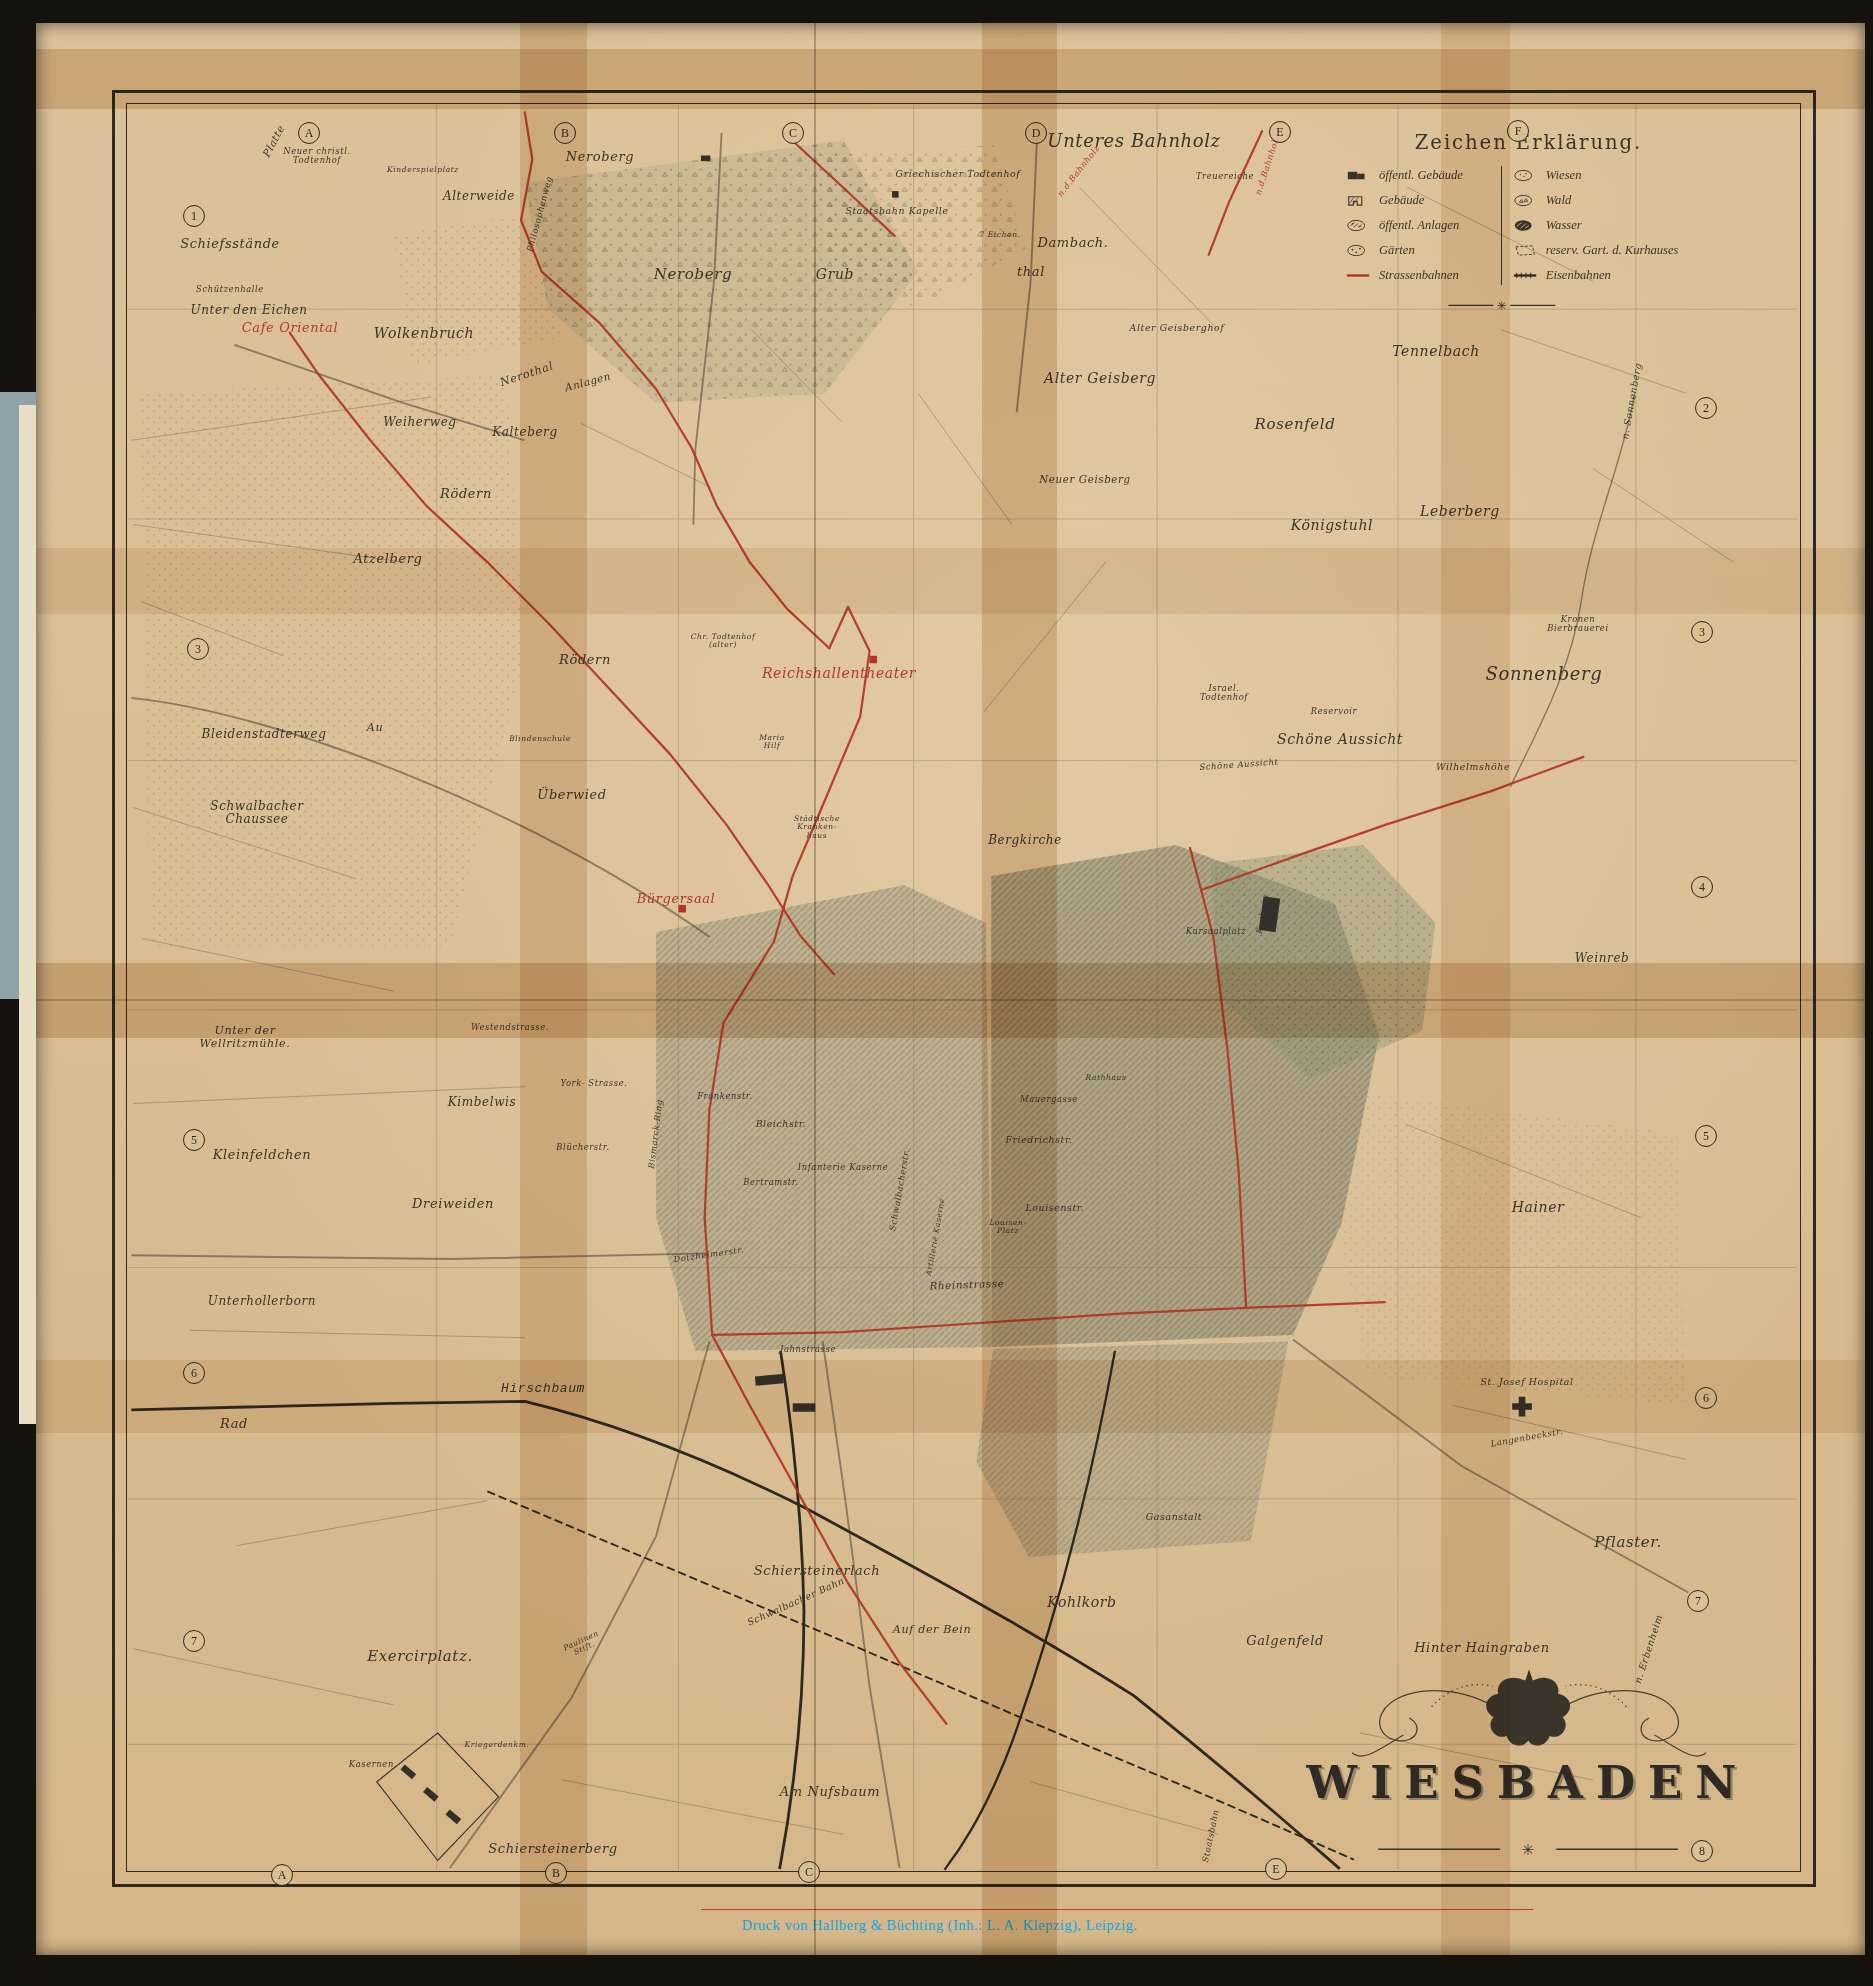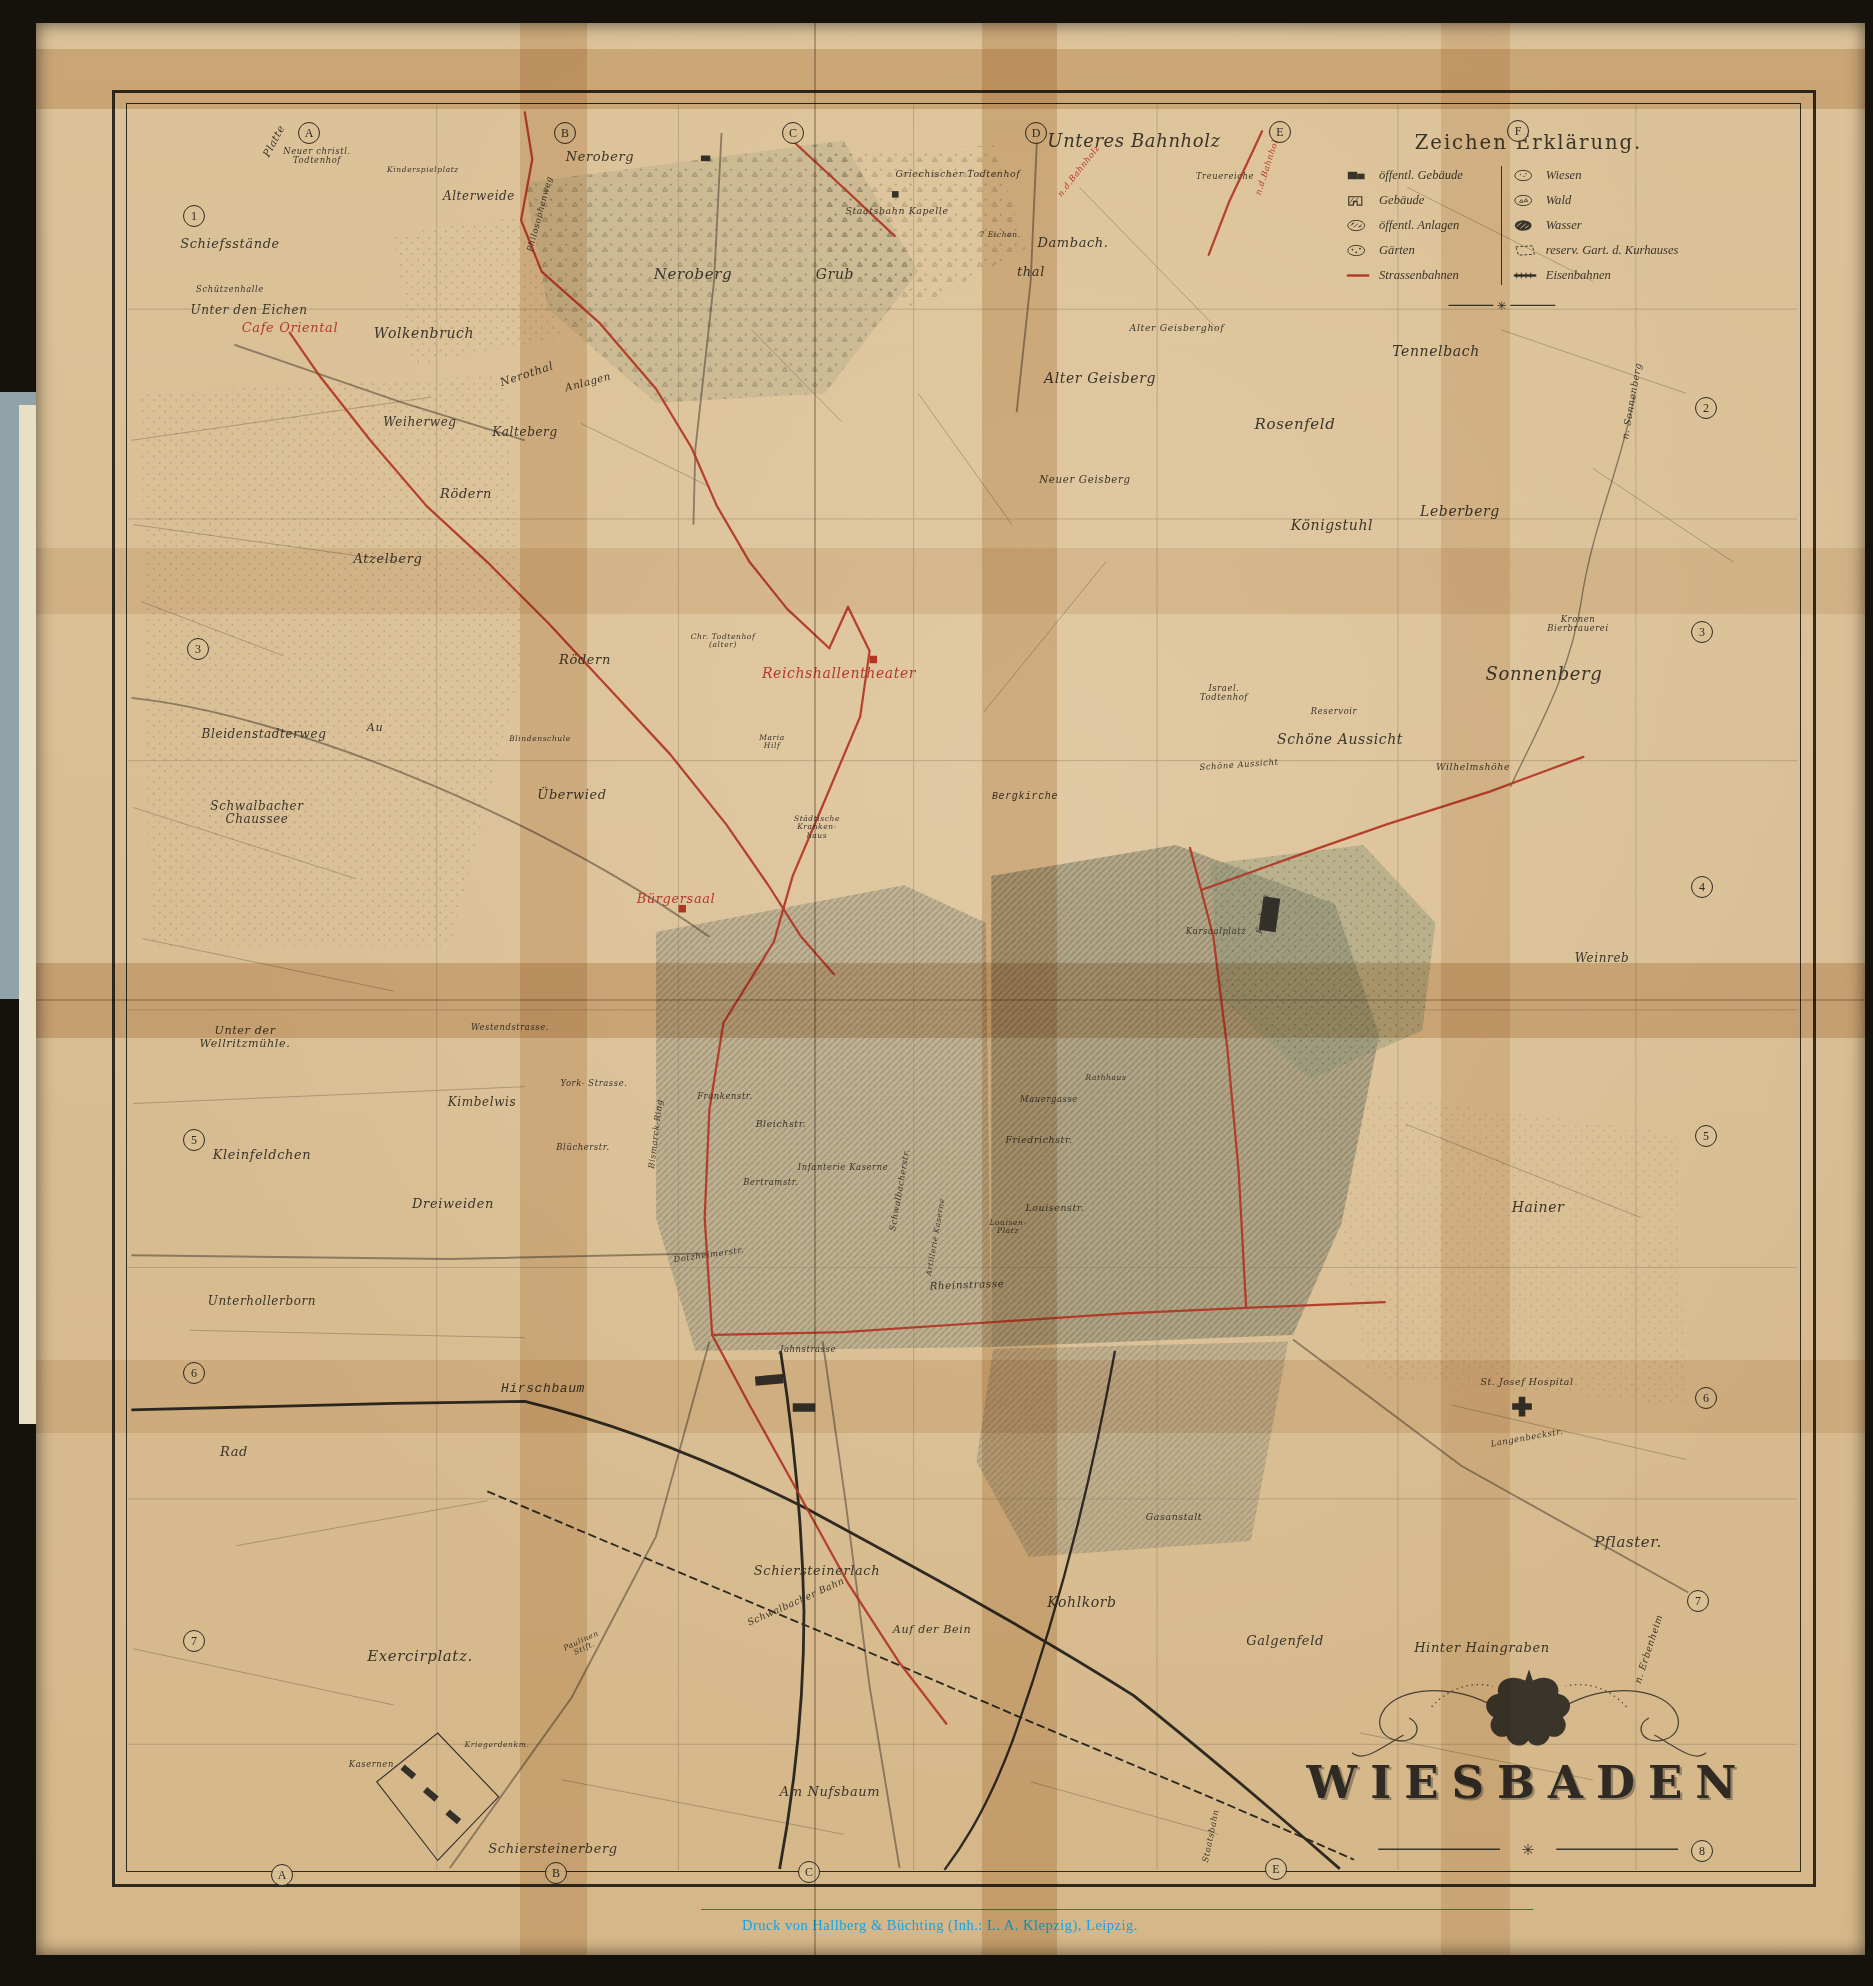--- a/index.html
+++ b/index.html
@@ -360,21 +360,21 @@
     <div class="map-label" style="left: 245px; top: 1038px; font-size: 11.2px; transform: translate(-50%, -50%);">Unter der
 Wellritzmühle.</div>
     <div class="map-label" style="left: 482px; top: 1103px; font-size: 12px; transform: translate(-50%, -50%);">Kimbelwis</div>
     <div class="map-label" style="left: 262px; top: 1155px; font-size: 13px; transform: translate(-50%, -50%);">Kleinfeldchen</div>
     <div class="map-label" style="left: 453px; top: 1204px; font-size: 13px; transform: translate(-50%, -50%);">Dreiweiden</div>
     <div class="map-label" style="left: 510px; top: 1028px; font-size: 8.4px; transform: translate(-50%, -50%);">Westendstrasse.</div>
     <div class="map-label" style="left: 594px; top: 1084px; font-size: 8.4px; transform: translate(-50%, -50%);">York- Strasse.</div>
     <div class="map-label" style="left: 583px; top: 1148px; font-size: 8.4px; transform: translate(-50%, -50%);">Blücherstr.</div>
     <div class="map-label" style="left: 656px; top: 1134px; font-size: 8.4px; transform: translate(-50%, -50%) rotate(-83deg);">Bismarck-Ring</div>
     <div class="map-label" style="left: 262px; top: 1302px; font-size: 12px; transform: translate(-50%, -50%);">Unterhollerborn</div>
-    <div class="map-label" style="left: 234px; top: 1424px; font-size: 13px; transform: translate(-50%, -50%); margin-top: 28px;">Rad</div>
+    <div class="map-label" style="left: 234px; top: 1424px; font-size: 13px; transform: translate(-50%, -50%);">Rad</div>
     <div class="map-label" style="left: 543px; top: 1389px; font-size: 13px; transform: translate(-50%, -50%); font-family: Liberation Mono, monospace;">Hirschbaum</div>
     <div class="map-label" style="left: 420px; top: 1656px; font-size: 15px; transform: translate(-50%, -50%);">Exercirplatz.</div>
     <div class="map-label" style="left: 373px; top: 1765px; font-size: 8.4px; transform: translate(-50%, -50%);">Kasernen.</div>
     <div class="map-label" style="left: 497px; top: 1745px; font-size: 7.5px; transform: translate(-50%, -50%);">Kriegerdenkm.</div>
     <div class="map-label" style="left: 583px; top: 1645px; font-size: 7.5px; transform: translate(-50%, -50%) rotate(-25deg);">Paulinen
 Stift.</div>
     <div class="map-label" style="left: 553px; top: 1849px; font-size: 13px; transform: translate(-50%, -50%);">Schiersteinerberg</div>
     <div class="map-label" style="left: 817px; top: 1571px; font-size: 13px; transform: translate(-50%, -50%);">Schiersteinerlach</div>
     <div class="map-label" style="left: 796px; top: 1602px; font-size: 9.4px; transform: translate(-50%, -50%) rotate(-24deg);">Schwalbacher Bahn</div>
     <div class="map-label" style="left: 932px; top: 1630px; font-size: 11.2px; transform: translate(-50%, -50%);">Auf der Bein</div>
@@ -419,21 +419,21 @@
     <div class="map-label" style="left: 1216px; top: 932px; font-size: 8.4px; transform: translate(-50%, -50%);">Kursaalplatz</div>
     <div class="map-label" style="left: 1263px; top: 914px; font-size: 8.4px; transform: translate(-50%, -50%) rotate(-80deg);">Kurhaus</div>
     <div class="map-label" style="left: 1602px; top: 959px; font-size: 12px; transform: translate(-50%, -50%);">Weinreb</div>
     <div class="map-label red" style="left: 839px; top: 674px; font-size: 14px; transform: translate(-50%, -50%);">Reichshallentheater</div>
     <div class="map-label red" style="left: 676px; top: 899px; font-size: 13px; transform: translate(-50%, -50%);">Bürgersaal</div>
     <div class="map-label" style="left: 817px; top: 828px; font-size: 7.5px; transform: translate(-50%, -50%);">Städtische
 Kranken-
 haus</div>
     <div class="map-label" style="left: 772px; top: 742px; font-size: 7.5px; transform: translate(-50%, -50%);">Maria
 Hilf</div>
-    <div class="map-label" style="left: 1025px; top: 797px; font-size: 10px; transform: translate(-50%, -50%); font-family: Liberation Mono, monospace;">Bergkirche</div>
+    <div class="map-label" style="left: 1025px; top: 841px; font-size: 12px; transform: translate(-50%, -50%);">Bergkirche</div>
     <div class="map-label" style="left: 725px; top: 1097px; font-size: 8.4px; transform: translate(-50%, -50%);">Frankenstr.</div>
     <div class="map-label" style="left: 781px; top: 1124px; font-size: 9.4px; transform: translate(-50%, -50%);">Bleichstr.</div>
     <div class="map-label" style="left: 843px; top: 1168px; font-size: 8.4px; transform: translate(-50%, -50%);">Infanterie Kaserne</div>
     <div class="map-label" style="left: 771px; top: 1183px; font-size: 8.4px; transform: translate(-50%, -50%);">Bertramstr.</div>
     <div class="map-label" style="left: 709px; top: 1255px; font-size: 8.4px; transform: translate(-50%, -50%) rotate(-8deg);">Dotzheimerstr.</div>
     <div class="map-label" style="left: 900px; top: 1190px; font-size: 8.4px; transform: translate(-50%, -50%) rotate(-80deg);">Schwalbacherstr.</div>
     <div class="map-label" style="left: 1039px; top: 1140px; font-size: 9.4px; transform: translate(-50%, -50%);">Friedrichstr.</div>
     <div class="map-label" style="left: 1055px; top: 1208px; font-size: 9.4px; transform: translate(-50%, -50%);">Louisenstr.</div>
     <div class="map-label" style="left: 1008px; top: 1227px; font-size: 7.5px; transform: translate(-50%, -50%);">Louisen-
 Platz</div>

